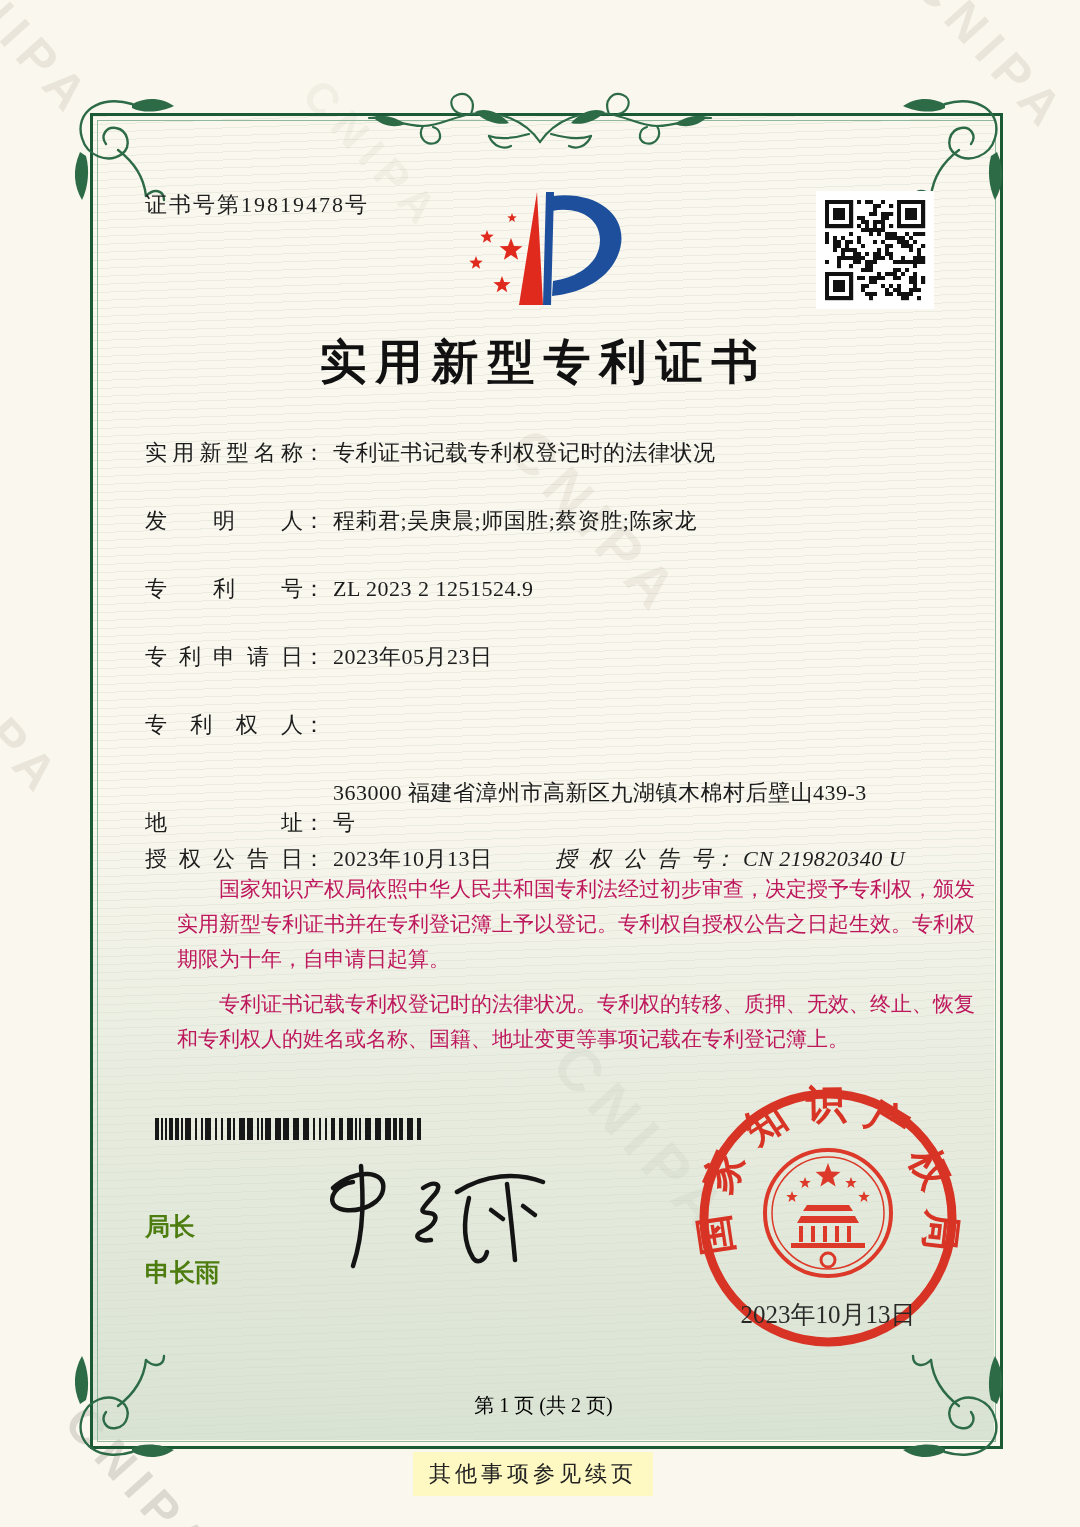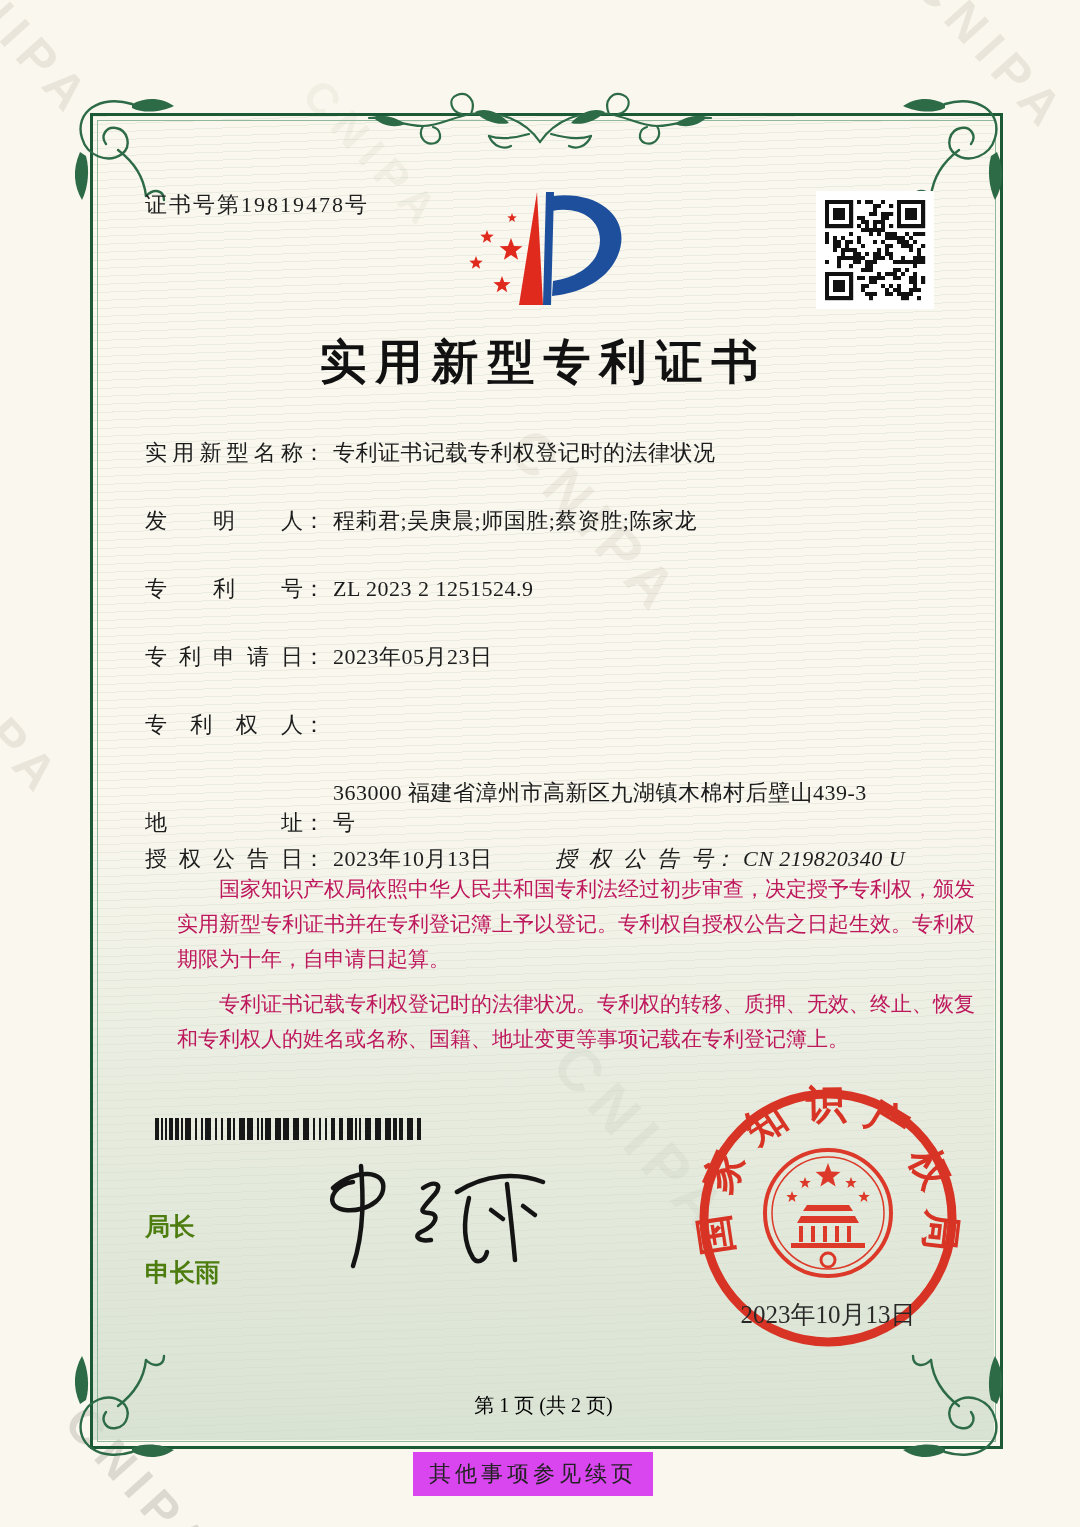--- a/index.html
+++ b/index.html
@@ -50,21 +50,21 @@
   .barcode span{display:block;background:#171717;}
 
   .signer{position:absolute;left:145px;top:1203px;font-family:"Liberation Sans","DejaVu Sans",sans-serif;
           font-weight:700;font-size:25px;color:#4d7c0f;line-height:46px;}
   .sig{position:absolute;left:295px;top:1158px;}
 
   .seal{position:absolute;left:693px;top:1083px;opacity:0.94;}
 
   .page-num{position:absolute;left:90px;top:1392px;width:907px;text-align:center;
             font-size:20px;color:#000000;}
-  .cont-box{position:absolute;left:413px;top:1452px;background:#d946ef;
+  .cont-box{position:absolute;left:413px;top:1452px;background:#fef9c3;
             padding:7px 16px;font-size:22px;letter-spacing:4px;color:#222;}
 </style>
 </head>
 <body>
 
 <div class="page">
 
   <span class="wm" style="left:-30px;top:-60px;font-size:50px;">CNIPA</span>
   <span class="wm" style="left:945px;top:-45px;font-size:50px;">CNIPA</span>
   <span class="wm" style="left:-60px;top:620px;font-size:50px;">CNIPA</span>

